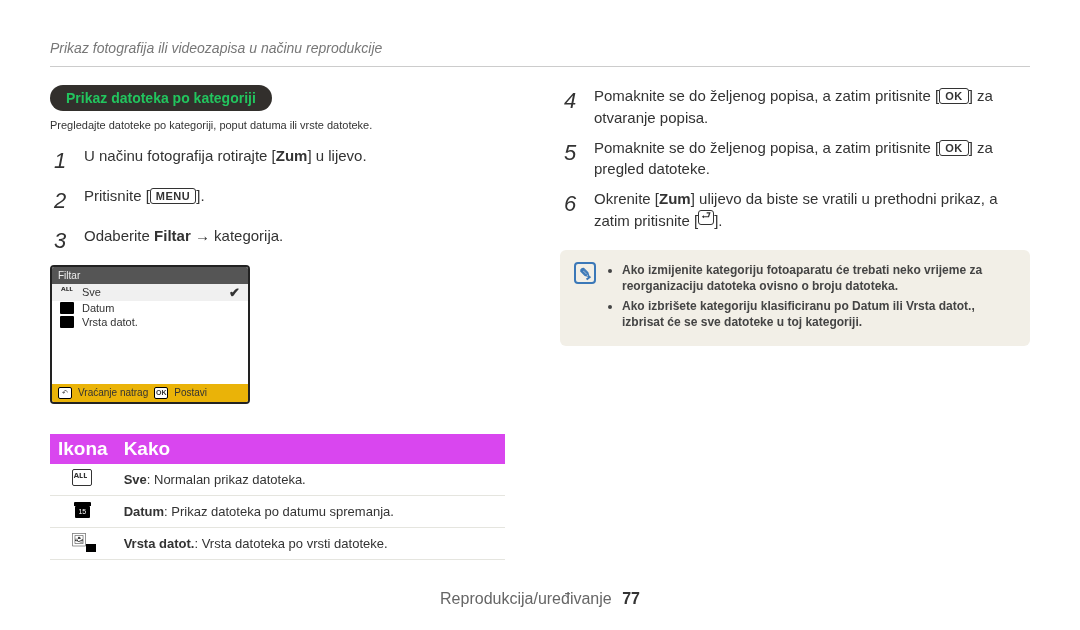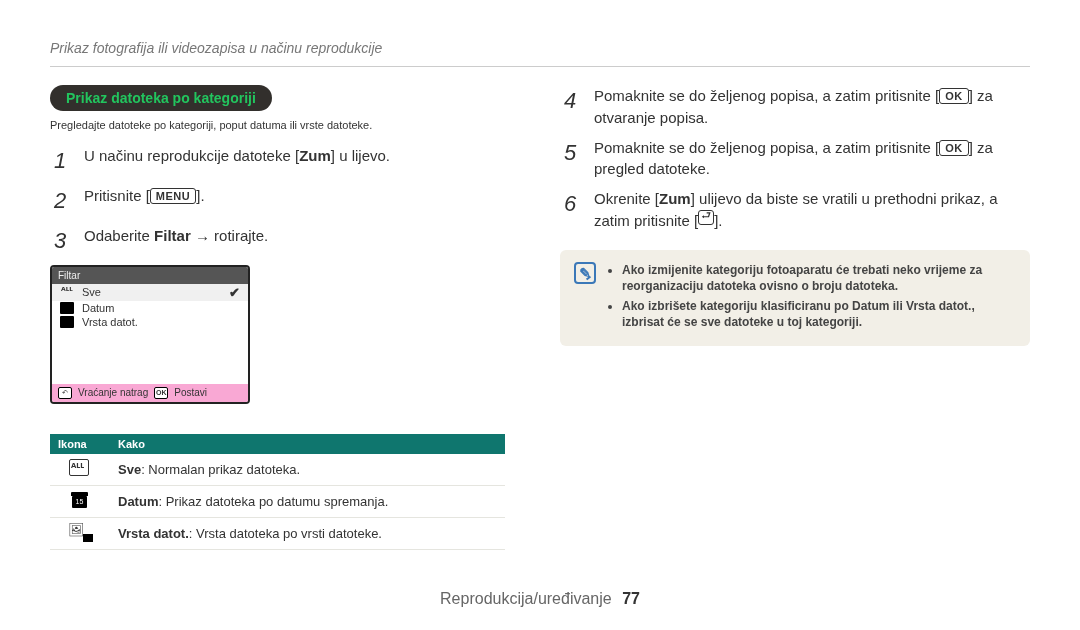--- a/index.html
+++ b/index.html
@@ -19,28 +19,28 @@
   .back-icon { display: inline-block; width: 16px; height: 15px; border: 1px solid #333; border-radius: 3px; vertical-align: 1px; position: relative; }
   .back-icon::after { content: "⮐"; position: absolute; left: 2px; top: -3px; font-size: 11px; }
 
   .lcd { width: 200px; border: 2px solid #222; border-radius: 4px; margin: 6px 0 30px 0; background: #fff; font-size: 11px; overflow: hidden; }
   .lcd-title { background: #555; color: #eee; padding: 3px 6px; font-size: 10px; }
   .lcd-items { }
   .lcd-item { display: flex; align-items: center; gap: 8px; padding: 1px 8px; }
   .lcd-item.sel { background: #f0f0f0; }
   .lcd-check { font-weight: bold; font-size: 13px; }
   .lcd-spacer { height: 55px; }
-  .lcd-footer { background: #f9a8d4; font-size: 10px; padding: 3px 6px; display: flex; gap: 6px; align-items: center; }
+  .lcd-footer { background: #eab308; font-size: 10px; padding: 3px 6px; display: flex; gap: 6px; align-items: center; }
   .mini-icon { display: inline-block; width: 14px; height: 12px; border: 1px solid #000; font-size: 7px; text-align: center; line-height: 10px; border-radius: 2px; background: #fff; }
   .glyph { width: 14px; height: 12px; display: inline-block; }
   .glyph-all { position: relative; }
   .glyph-all::after { content: "ᴀʟʟ"; font-size: 8px; position: absolute; left: 1px; top: -2px; font-weight: bold; }
 
   .tbl { width: 455px; border-collapse: collapse; font-size: 13px; }
-  .tbl th { background: #0f766e; color: #fff; text-align: left; padding: 4px 8px; font-weight: 600; font-size: 11px; }
+  .tbl th { background: #d946ef; color: #fff; text-align: left; padding: 4px 8px; font-weight: 600; font-size: 19px; }
   .tbl th:first-child { width: 60px; }
   .tbl td { padding: 6px 8px; border-bottom: 1px solid #e5e5df; vertical-align: middle; }
   .tbl td:first-child { text-align: center; }
   .ic { display: inline-block; width: 22px; height: 16px; position: relative; }
   .ic-all::after { content: "ᴀʟʟ"; font-size: 9px; position: absolute; left: 2px; top: 0px; font-weight: bold; }
   .ic-all::before { content: ""; position: absolute; left: 0; top: -1px; width: 18px; height: 15px; border: 1px solid #333; border-radius: 2px; background: #fff; }
   .ic-date::after { content: "15"; font-size: 7px; color: #fff; position: absolute; left: 3px; top: 4px; background: #000; width: 15px; height: 12px; line-height: 11px; text-align: center; border-radius: 1px; }
   .ic-date::before { content: ""; position: absolute; left: 2px; top: 0; width: 17px; height: 4px; background: #000; border-radius: 1px 1px 0 0; }
   .ic-type::after { content: "🖼"; font-size: 13px; position: absolute; left: -1px; top: -2px; filter: grayscale(1); }
   .ic-type .vid { position: absolute; right: -2px; bottom: -2px; width: 10px; height: 8px; background: #000; }
@@ -65,35 +65,35 @@
   <div class="columns">
 
     <div class="col">
 
       <div class="pill">Prikaz datoteka po kategoriji</div>
       <div class="intro">Pregledajte datoteke po kategoriji, poput datuma ili vrste datoteke.</div>
 
       <div class="step">
         <div class="step-num">1</div>
         <div class="step-text">
-          <span>U načinu reprodukcije datoteke [</span><b>Zum</b><span>] u lijevo.</span>
+          <span>U načinu fotografija rotirajte [</span><b>Zum</b><span>] u lijevo.</span>
         </div>
       </div>
 
       <div class="step">
         <div class="step-num">2</div>
         <div class="step-text">
           <span>Pritisnite [</span><span class="iconword">MENU</span><span>].</span>
         </div>
       </div>
 
       <div class="step">
         <div class="step-num">3</div>
         <div class="step-text">
-          <span>Odaberite </span><b>Filtar</b><span> → rotirajte.</span>
+          <span>Odaberite </span><b>Filtar</b><span> → kategorija.</span>
         </div>
       </div>
 
       
       <div class="lcd">
         <div class="lcd-title">Filtar</div>
         <div class="lcd-items">
           <div class="lcd-item sel">
             <span class="glyph glyph-all"></span>
             <span>Sve</span>

